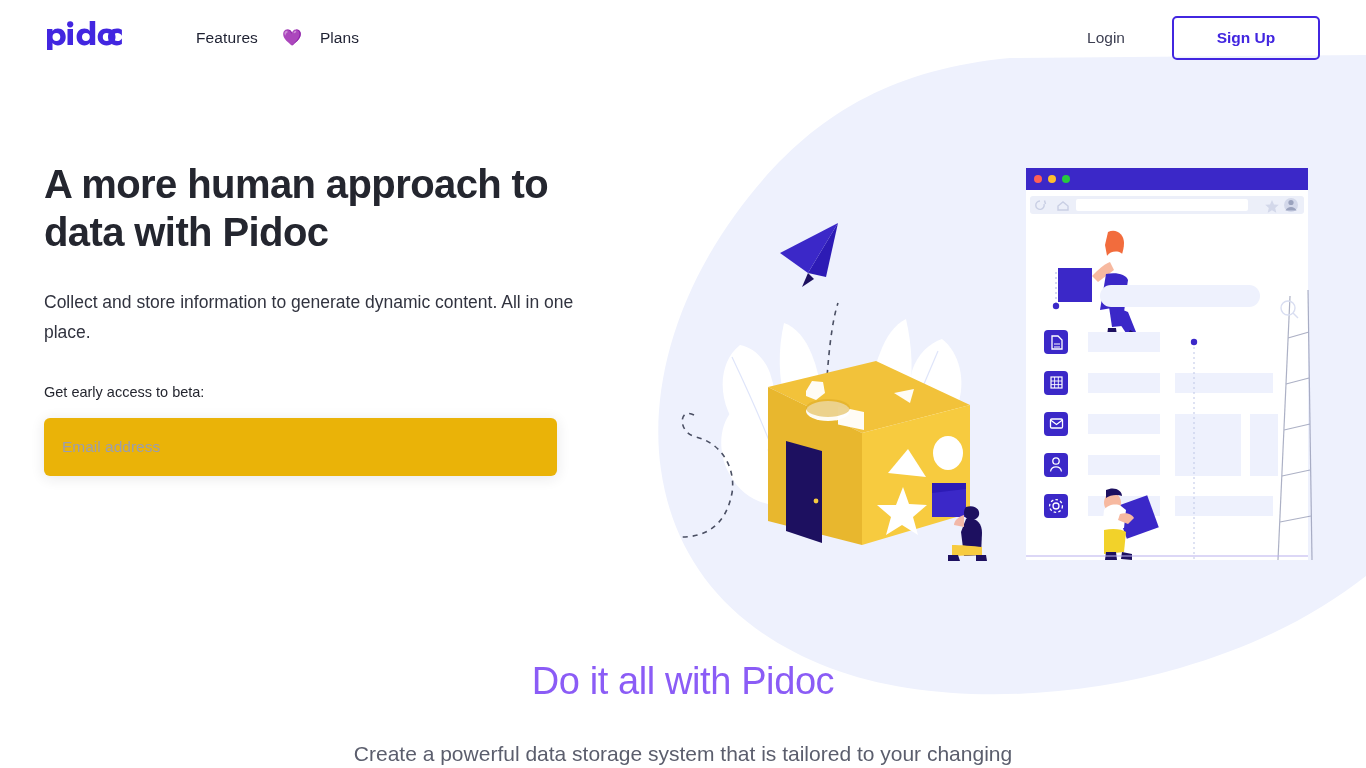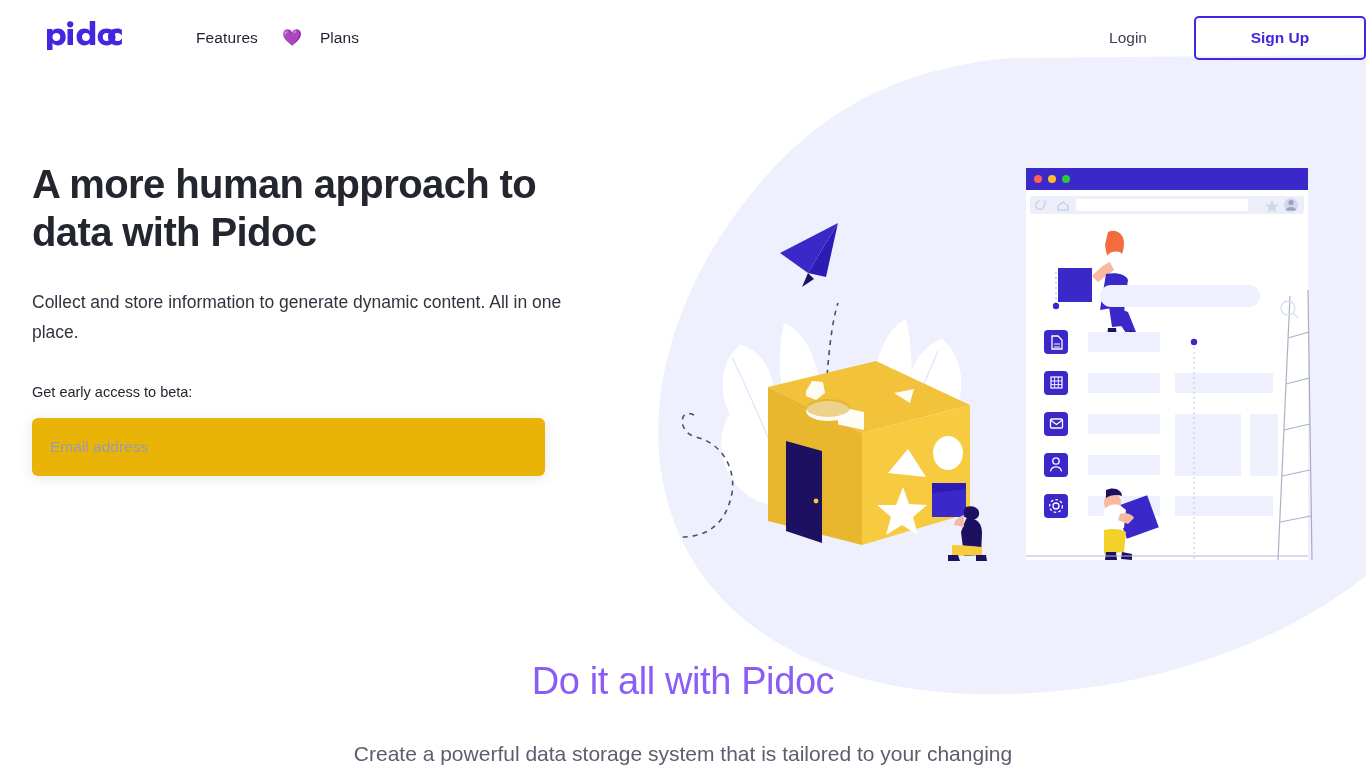--- a/index.html
+++ b/index.html
@@ -21,32 +21,32 @@
     display:flex; align-items:center; z-index:20;
   }
   .nav-left { display:flex; align-items:center; padding-left:46px; }
   .logo { display:block; }
   .nav-links { display:flex; align-items:center; margin-left:70px; }
   .nav-link {
     font-size:15.5px; color:#1e2132; letter-spacing:.1px;
     text-decoration:none; cursor:pointer; padding:4px 2px;
   }
   .nav-heart { font-size:16px; margin:0 16px 0 22px; line-height:1; }
-  .nav-right { margin-left:auto; display:flex; align-items:center; }
+  .nav-right { margin-left:auto; display:flex; align-items:center; padding-right:46px; }
   .login-link {
     font-size:15.5px; color:#3d3f52; text-decoration:none; cursor:pointer; margin-right:47px;
   }
   .signup-btn {
-    width:172px; height:44px; border:2px solid #4226e0; border-radius:5px;
+    width:148px; height:44px; border:2px solid #4226e0; border-radius:5px;
     background:transparent; color:#4226e0; font-size:15.5px; font-weight:bold;
     cursor:pointer; font-family:inherit; display:flex; align-items:center; justify-content:center;
   }
 
   
-  .hero { position:absolute; left:32px; top:160px; width:620px; z-index:15; }
+  .hero { position:absolute; left:44px; top:160px; width:620px; z-index:15; }
   .hero-title {
     font-size:40px; line-height:48px; font-weight:bold; color:#24262f;
     letter-spacing:-0.6px; width:560px;
   }
   .hero-sub {
     margin-top:31px; font-size:17.5px; line-height:30px; color:#31333f; width:580px;
   }
   .form-label { margin-top:37px; font-size:14.5px; font-weight:normal; color:#24262f; }
   .email-wrap { margin-top:18px; width:513px; }
   .email-input {

